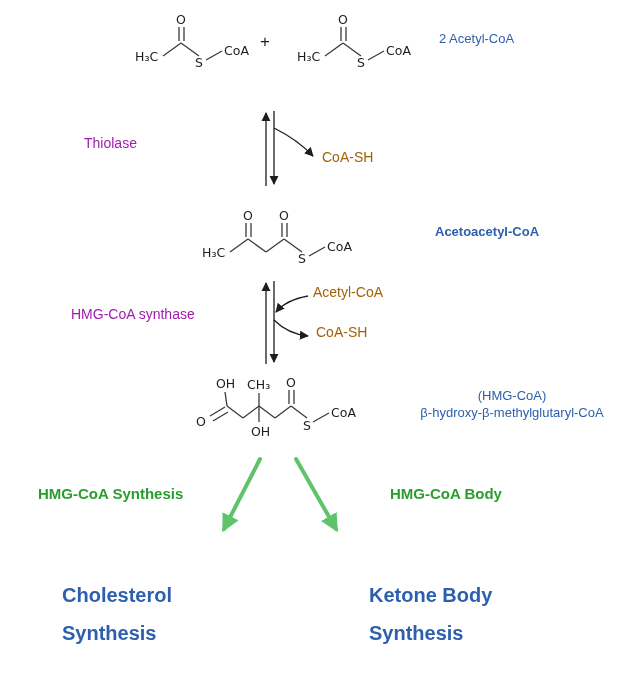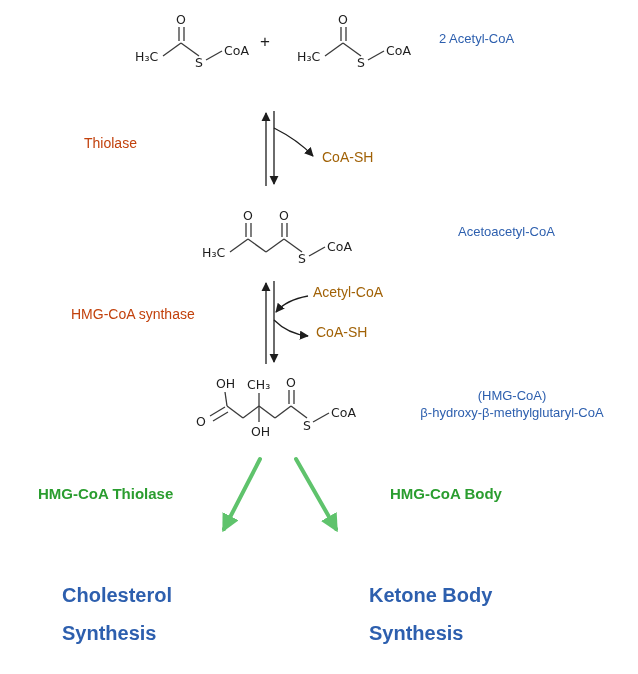--- a/index.html
+++ b/index.html
@@ -23,21 +23,21 @@
   .struct{position:absolute;}
   .plus{
     font-size:17px;
     color:#1d1d1d;
   }
   .blue-label{
     color:#2d5fae;
     font-size:13px;
   }
   .red-label{
-    color:#c2410c;
+    color:#a21caf;
     font-size:14px;
   }
   .black-label{
     color:#a16207;
     font-size:14px;
   }
   .green-label{
     color:#2a9d2f;
     font-size:15px;
     font-weight:bold;
@@ -123,21 +123,21 @@
       <line x1="84" y1="33" x2="102" y2="46"></line>
       <line x1="109" y1="50" x2="125" y2="41"></line>
     </g>
     <text x="2" y="51">H₃C</text>
     <text x="43" y="14">O</text>
     <text x="79" y="14">O</text>
     <text x="98" y="57">S</text>
     <text x="127" y="45">CoA</text>
   </svg>
 
-  <div class="abs blue-label" style="left:458px;top:224px;">Acetoacetyl-CoA</div>
+  <div class="abs blue-label" style="left:435px;top:224px;font-weight:bold;">Acetoacetyl-CoA</div>
 
   <div class="abs red-label" style="left:71px;top:306px;">HMG-CoA synthase</div>
 
   <svg class="struct" style="left:256px;top:276px;" width="70" height="95" viewBox="0 0 70 95">
     <defs>
       <marker id="m-black-b" viewBox="0 0 10 10" refX="9" refY="5" markerWidth="7" markerHeight="7" orient="auto">
         <path d="M0,0 L10,5 L0,10 z" fill="#1d1d1d"></path>
       </marker>
     </defs>
     <g stroke="#1d1d1d" stroke-width="1.3" fill="none">
@@ -186,21 +186,21 @@
       <marker id="m-green" viewBox="0 0 10 10" refX="8" refY="5" markerWidth="4.5" markerHeight="4.5" orient="auto">
         <path d="M0,0 L10,5 L0,10 z" fill="#5fc36c"></path>
       </marker>
     </defs>
     <g stroke="#5fc36c" stroke-width="4" stroke-linecap="round" fill="none">
       <line x1="60" y1="6" x2="24" y2="76" marker-end="url(#m-green)"></line>
       <line x1="96" y1="6" x2="136" y2="76" marker-end="url(#m-green)"></line>
     </g>
   </svg>
 
-  <div class="abs green-label" style="left:38px;top:485px;">HMG-CoA Thiolase</div>
+  <div class="abs green-label" style="left:38px;top:485px;">HMG-CoA Synthesis</div>
   <div class="abs green-label" style="left:390px;top:485px;">HMG-CoA Body</div>
 
   <div class="abs outcome" style="left:62px;top:576px;">
     <div>Cholesterol</div>
     <div>Synthesis</div>
   </div>
 
   <div class="abs outcome" style="left:369px;top:576px;">
     <div>Ketone Body</div>
     <div>Synthesis</div>

